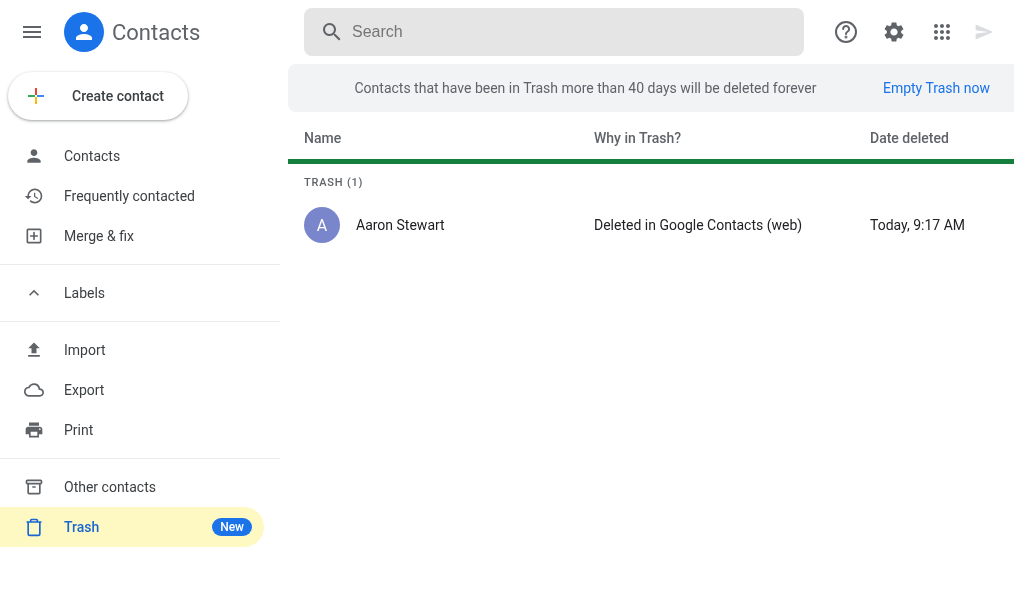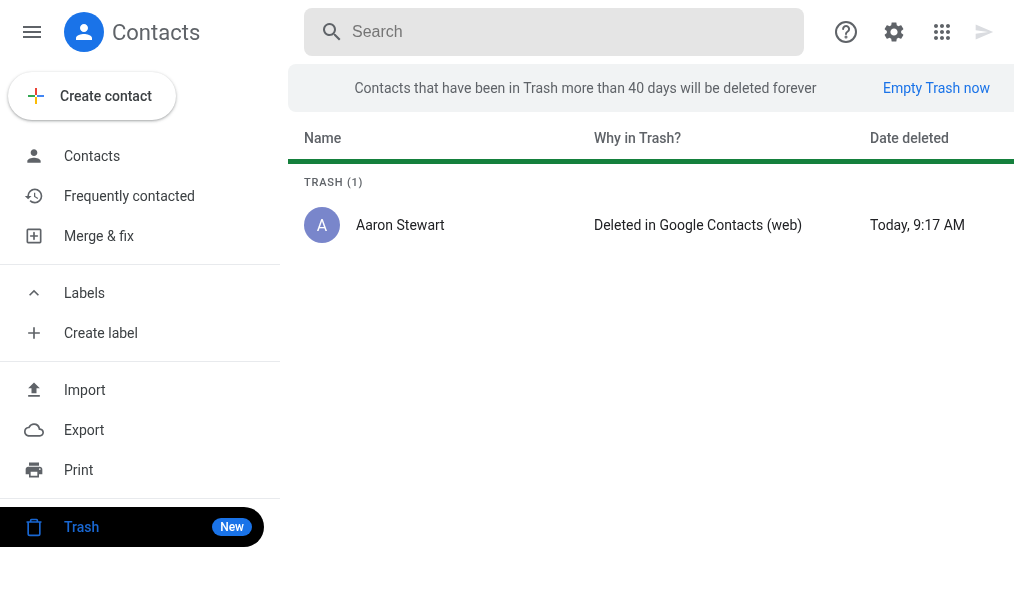--- a/index.html
+++ b/index.html
@@ -12,23 +12,23 @@
     .app-title { font-size: 22px; color: #5f6368; }
     .search-bar { flex: 1; max-width: 500px; height: 48px; background: #e5e5e5; border-radius: 8px; display: flex; align-items: center; padding: 0 8px; }
     .search-icon-wrap { width: 40px; height: 40px; display: flex; align-items: center; justify-content: center; }
     .search-input { flex: 1; border: none; background: transparent; font-size: 16px; color: #5f6368; outline: none; }
     .header-right { display: flex; align-items: center; gap: 8px; margin-left: auto; padding-right: 8px; }
     .icon-btn { width: 40px; height: 40px; display: flex; align-items: center; justify-content: center; border-radius: 50%; cursor: pointer; }
     .profile-area { width: 28px; height: 40px; display:flex; align-items:center; justify-content:center; }
     
     .body-area { display: flex; height: 535px; }
     .sidebar { width: 280px; padding-top: 8px; }
-    .create-btn { margin: 0 0 16px 8px; height: 48px; border-radius: 24px; background: #fff; box-shadow: 0 1px 2px rgba(60,64,67,.3), 0 1px 3px 1px rgba(60,64,67,.15); display: inline-flex; align-items: center; padding: 0 24px 0 16px; gap: 12px; cursor: pointer; font-size: 14px; font-weight: 500; color: #3c4043; }
+    .create-btn { margin: 0 0 16px 8px; height: 48px; border-radius: 24px; background: #fff; box-shadow: 0 1px 2px rgba(60,64,67,.3), 0 1px 3px 1px rgba(60,64,67,.15); display: inline-flex; align-items: center; padding: 0 24px 0 16px; gap: 24px; cursor: pointer; font-size: 14px; font-weight: 500; color: #3c4043; }
     .nav-item { height: 40px; display: flex; align-items: center; padding: 0 12px 0 24px; gap: 20px; font-size: 14px; color: #3c4043; cursor: pointer; border-radius: 0 20px 20px 0; margin-right: 16px; }
-    .nav-item.selected { background: #000000; color: #1967d2; font-weight: 500; }
+    .nav-item.selected { background: #fef9c3; color: #1967d2; font-weight: 500; }
     .nav-item.selected svg { color: #1967d2; }
     .nav-item svg { color: #5f6368; flex-shrink: 0; }
     .nav-icon { width: 20px; height: 20px; display: flex; align-items: center; justify-content: center; }
     .nav-label { flex: 1; }
     .nav-divider { height: 1px; background: #e8eaed; margin: 8px 0; }
     .new-badge { background: #1a73e8; color: #fff; font-size: 12px; padding: 2px 8px; border-radius: 10px; font-weight: 500; }
     
     .main { flex: 1; display: flex; flex-direction: column; padding-left: 8px; }
     .banner { background: #f1f3f4; min-height: 48px; display: flex; align-items: center; padding: 0 24px; border-radius: 8px 0 0 8px; margin-bottom: 4px; }
     .banner-text { flex: 1; text-align: center; font-size: 14px; color: #5f6368; }
@@ -137,28 +137,20 @@
     </div>
     <div class="nav-divider"></div>
     <div class="nav-item">
       <span class="nav-icon">
           <svg width="20" height="20" viewBox="0 0 24 24" fill="currentColor">
             <path d="M7.41 15.41 12 10.83l4.59 4.58L18 14l-6-6-6 6z"></path>
           </svg>
         </span>
       <span class="nav-label">Labels</span>
     </div>
-    <div class="nav-item">
-      <span class="nav-icon">
-          <svg width="20" height="20" viewBox="0 0 24 24" fill="currentColor">
-            <path d="M19 13h-6v6h-2v-6H5v-2h6V5h2v6h6v2z"></path>
-          </svg>
-        </span>
-      <span class="nav-label">Create label</span>
-    </div>
     <div class="nav-divider"></div>
     <div class="nav-item">
       <span class="nav-icon">
           <svg width="20" height="20" viewBox="0 0 24 24" fill="currentColor">
             <path d="M9 16h6v-6h4l-7-7-7 7h4v6zm-4 2h14v2H5v-2z"></path>
           </svg>
         </span>
       <span class="nav-label">Import</span>
     </div>
     <div class="nav-item">
@@ -171,20 +163,29 @@
     </div>
     <div class="nav-item">
       <span class="nav-icon">
           <svg width="20" height="20" viewBox="0 0 24 24" fill="currentColor">
             <path d="M19 8H5c-1.66 0-3 1.34-3 3v6h4v4h12v-4h4v-6c0-1.66-1.34-3-3-3zm-3 11H8v-5h8v5zm3-7c-.55 0-1-.45-1-1s.45-1 1-1 1 .45 1 1-.45 1-1 1zm-1-9H6v4h12V3z"></path>
           </svg>
         </span>
       <span class="nav-label">Print</span>
     </div>
     <div class="nav-divider"></div>
+    <div class="nav-item">
+      <span class="nav-icon">
+          <svg width="20" height="20" viewBox="0 0 24 24" fill="none" stroke="currentColor" stroke-width="2">
+            <rect x="3" y="4" width="18" height="4" rx="1"></rect>
+            <path d="M5 8v11a1 1 0 0 0 1 1h12a1 1 0 0 0 1-1V8M10 12h4"></path>
+          </svg>
+        </span>
+      <span class="nav-label">Other contacts</span>
+    </div>
     <div class="nav-item selected">
       <span class="nav-icon">
           <svg width="20" height="20" viewBox="0 0 24 24" fill="none" stroke="currentColor" stroke-width="2">
             <path d="M3 6h18M8 6V4a1 1 0 0 1 1-1h6a1 1 0 0 1 1 1v2m3 0v14a2 2 0 0 1-2 2H7a2 2 0 0 1-2-2V6h14z"></path>
           </svg>
         </span>
       <span class="nav-label">Trash</span>
       <span class="new-badge">New</span>
     </div>
   </div>

